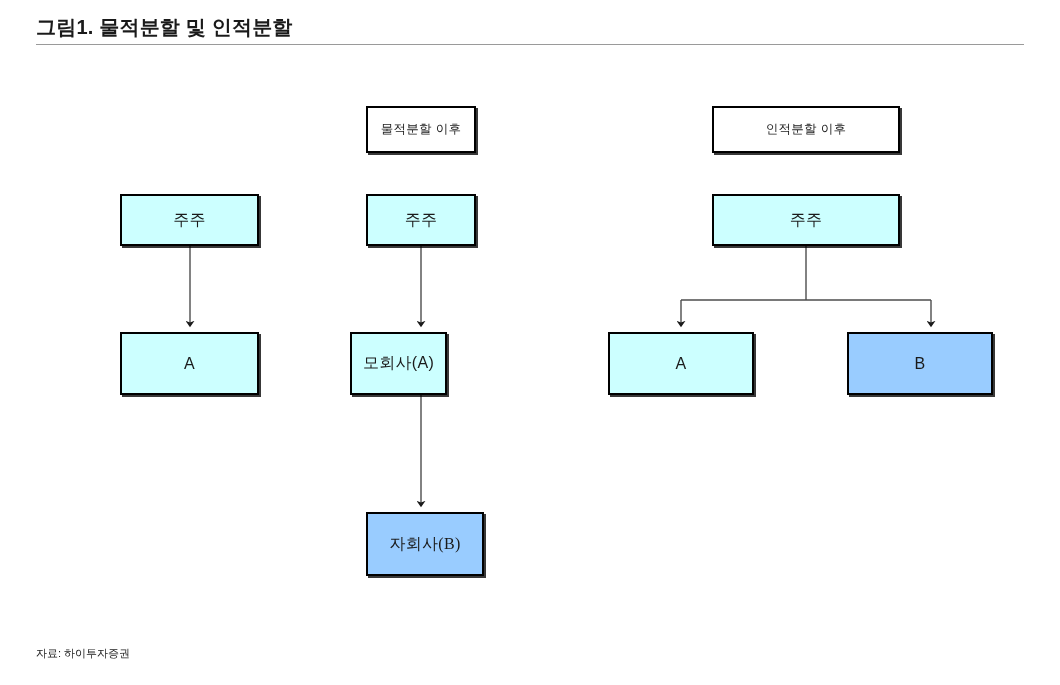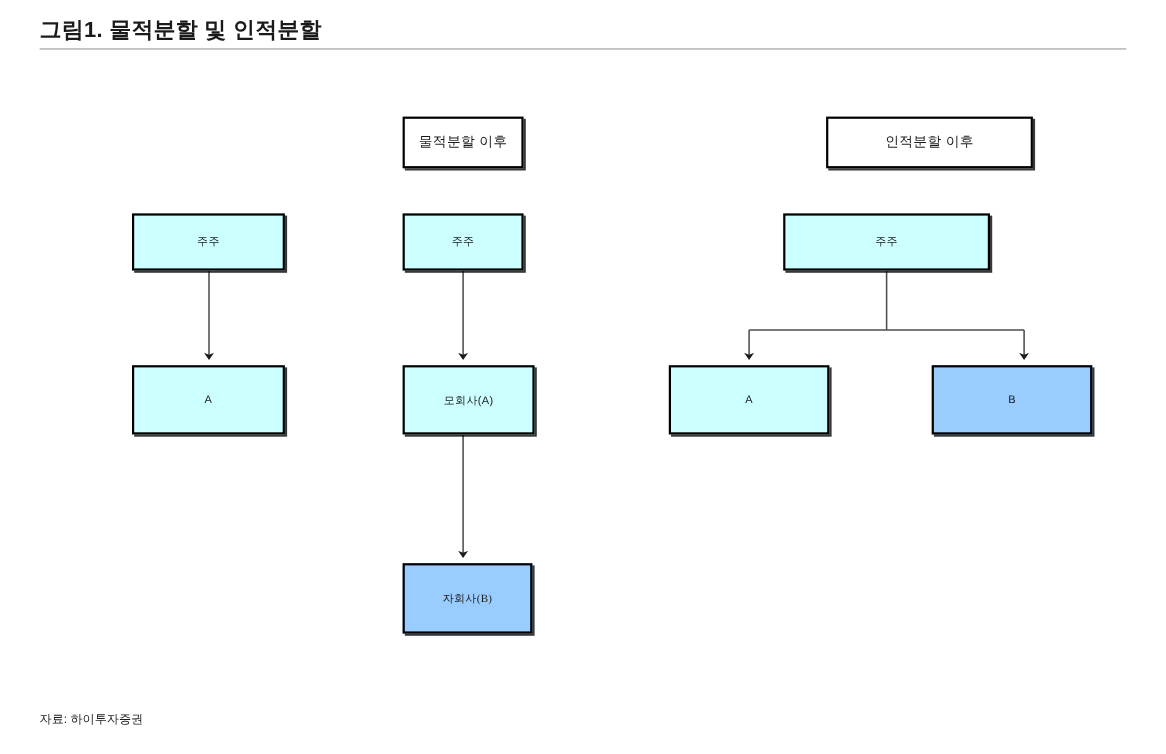--- a/index.html
+++ b/index.html
@@ -46,21 +46,21 @@
   }
 
   
   .node-box {
     position: absolute;
     box-sizing: border-box;
     border: 2px solid #000000;
     display: flex;
     align-items: center;
     justify-content: center;
-    font-size: 10px;
+    font-size: 16px;
     color: #1a1a1a;
     letter-spacing: 0.3px;
     box-shadow: 2px 2px 0 0 rgba(0,0,0,0.78);
     white-space: nowrap;
   }
   .fill-white { background: #ffffff; }
   .fill-cyan  { background: #ccffff; }
   .fill-blue  { background: #99ccff; }
 
   
@@ -115,29 +115,29 @@
     <g>
       <path d="M806,200 L806,254" stroke="#4d4d4d" stroke-width="1.4" fill="none"></path>
       <path d="M681,254 L931,254" stroke="#4d4d4d" stroke-width="1.4" fill="none"></path>
       <line x1="681" y1="254" x2="681" y2="278" stroke="#4d4d4d" stroke-width="1.4" marker-end="url(#arrowhead)"></line>
       <line x1="931" y1="254" x2="931" y2="278" stroke="#4d4d4d" stroke-width="1.4" marker-end="url(#arrowhead)"></line>
     </g>
   </svg>
 
   <div class="node-box caption-box fill-white" style="left:366px; top:60px; width:110px; height:47px;">물적분할 이후</div>
 
-  <div class="node-box caption-box fill-white" style="left:712px; top:60px; width:188px; height:47px;margin-left:39px;">인적분할 이후</div>
+  <div class="node-box caption-box fill-white" style="left:712px; top:60px; width:188px; height:47px;">인적분할 이후</div>
 
   <div class="node-box fill-cyan" style="left:120px; top:148px; width:139px; height:52px;">주주</div>
 
   <div class="node-box fill-cyan" style="left:120px; top:286px; width:139px; height:63px;">A</div>
 
   <div class="node-box fill-cyan" style="left:366px; top:148px; width:110px; height:52px;">주주</div>
 
-  <div class="node-box fill-cyan" style="left:366px; top:286px; width:120px; height:63px;">모회사(A)</div>
+  <div class="node-box fill-cyan" style="left:350px; top:286px; width:97px; height:63px;">모회사(A)</div>
 
   <div class="node-box fill-blue" style="left:366px; top:466px; width:118px; height:64px;font-family:Liberation Serif, serif;">자회사(B)</div>
 
   <div class="node-box fill-cyan" style="left:712px; top:148px; width:188px; height:52px;">주주</div>
 
   <div class="node-box fill-cyan" style="left:608px; top:286px; width:146px; height:63px;">A</div>
 
   <div class="node-box fill-blue" style="left:847px; top:286px; width:146px; height:63px;">B</div>
 
 </div>

